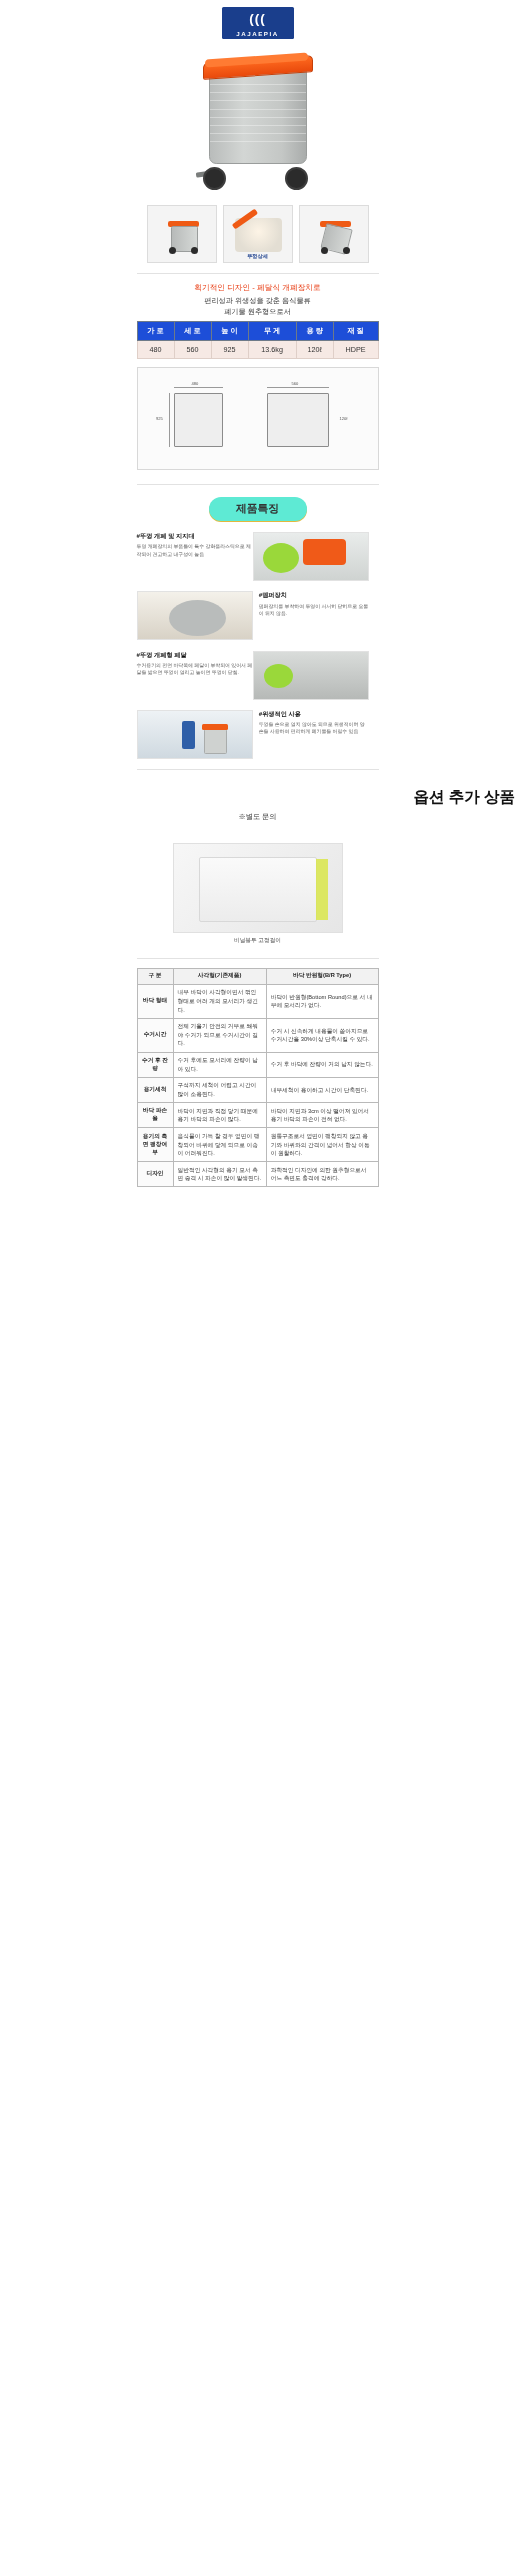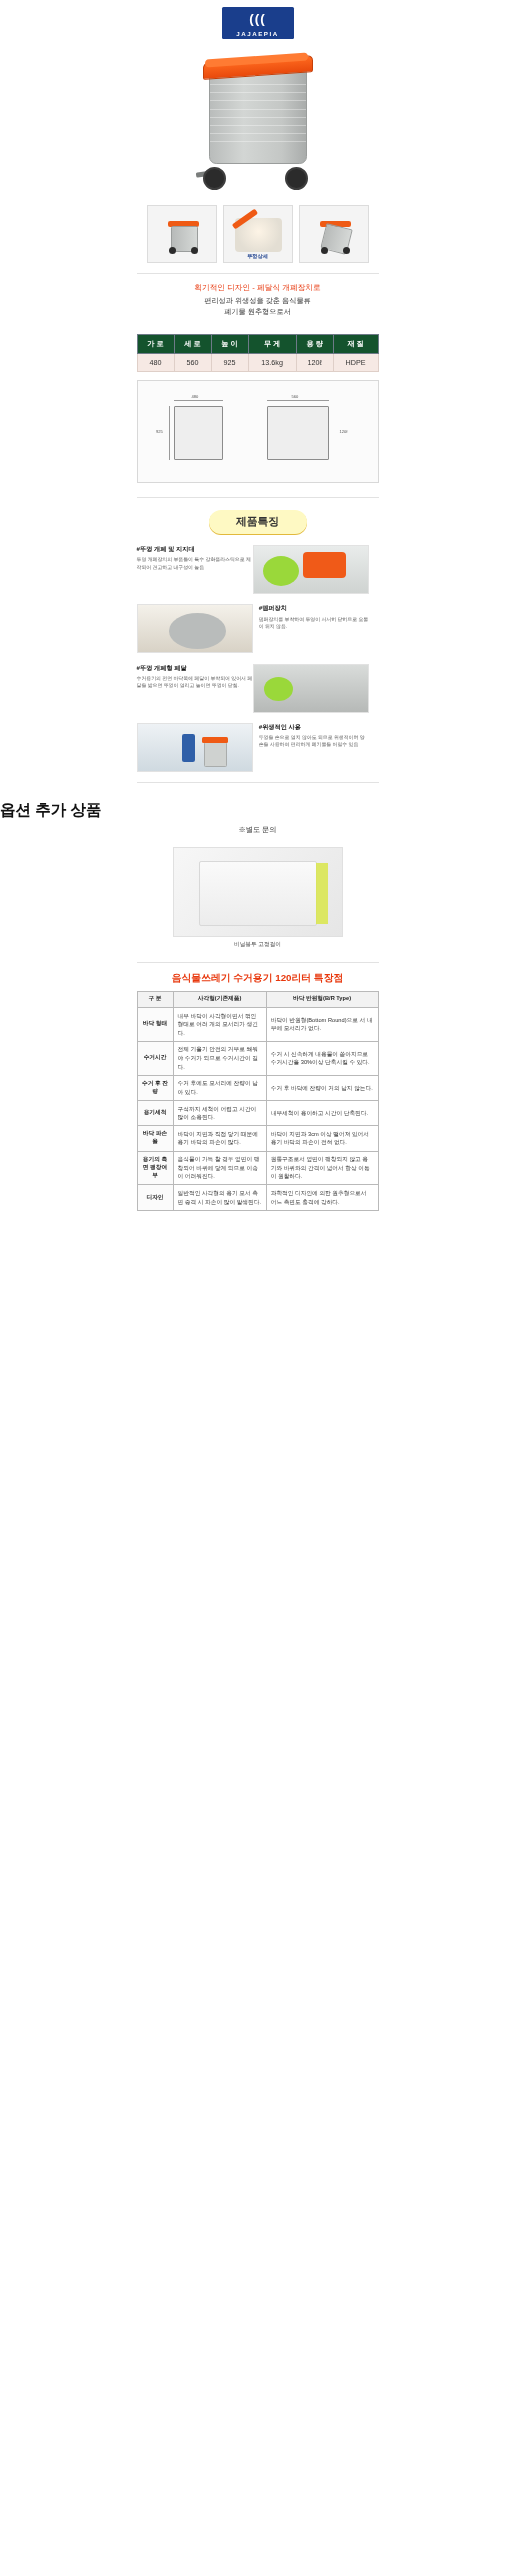--- a/index.html
+++ b/index.html
@@ -131,31 +131,31 @@
     text-align:center;
     font-size:18.5px; font-weight:bold; color:#111;
     margin:13.4px 0 6.2px 0; letter-spacing:-0.8px;
   }
   .sec-sub-red {
     text-align:center;
     color:#e8380d; font-size:7.7px; font-weight:normal; margin-bottom:2.1px;
   }
   .sec-sub {
     text-align:center; font-size:7.2px; color:#333; line-height:1.55;
-    margin-bottom:17px;
+    margin-bottom:4px;
   }
 
   
   .spec {
     width:242px; margin:0 auto 7.2px auto;
     border-collapse:collapse;
     font-size:7.2px;
   }
   .spec th {
-    background:#14532d; color:#fff; font-weight:bold;
+    background:#1d4ed8; color:#fff; font-weight:bold;
     padding:4.1px 0; border:0.5px solid #6e7a88; font-size:7.2px;
   }
   .spec td {
     background:#f6e9e4; color:#333; text-align:center;
     padding:4.1px 0; border:0.5px solid #dfcfc8;
   }
 
   
   .blueprint {
     width:242px; height:103px; margin:0 auto 14.4px auto;
@@ -168,21 +168,21 @@
   .bp-front { left:36px; top:25px; width:49px; height:54px; border-radius:1px; }
   .bp-side { left:129px; top:25px; width:62px; height:54px; border-radius:1px; }
   .bp-dim {
     position:absolute; font-size:4.1px; color:#555;
   }
   .bp-line { position:absolute; background:#9a9a9a; }
 
   
   .feature-banner {
     width:98px; height:24px; margin:12.4px auto 11.3px auto;
-    background:#fef9c3; border-radius:13.4px;
+    background:#5eead4; border-radius:13.4px;
     display:flex; align-items:center; justify-content:center;
     font-size:10.8px; font-weight:bold; color:#333;
     box-shadow:0 1px 0 #e2b93c;
   }
   .features {
     width:242px; margin:0 auto;
     position:relative;
   }
   .feat-row { display:flex; margin-bottom:10.3px; }
   .feat-text { width:116px; }
@@ -213,24 +213,24 @@
   .feat-img .bin-small-lid {
     position:absolute; width:26px; height:5.2px; background:#ef5a14; border-radius:1.5px;
   }
   .feat-img.photo1 { background:linear-gradient(180deg,#e9eceb,#cfd3d1); }
   .feat-img.photo2 { background:linear-gradient(180deg,#f4f1ea,#d8d2c6); }
   .feat-img.photo3 { background:linear-gradient(180deg,#d9dcda,#b6b9b7); }
   .feat-img.photo4 { background:linear-gradient(180deg,#eef2f5,#cfd9e0); }
 
   
   .opt-title {
-    text-align:left; font-size:15.5px; font-weight:bold; color:#111;
+    text-align:right; font-size:15.5px; font-weight:bold; color:#111;
     margin:17.5px 0 4.1px 0;
   }
-  .opt-sub { text-align:center; font-size:7.2px; color:#333; margin-bottom:12px; }
+  .opt-sub { text-align:center; font-size:7.2px; color:#333; margin-bottom:21px; }
   .opt-img {
     width:170px; height:90px; margin:0 auto 3.1px auto;
     border:0.5px solid #e0e0e0;
     background:linear-gradient(135deg,#f7f7f7,#e6e6e6);
     position:relative; overflow:hidden;
   }
   .opt-img .hook {
     position:absolute; left:25px; top:12.4px; width:118px; height:65px;
     border:1px solid #d8d8d8; border-radius:2.1px;
     background:linear-gradient(180deg,#fafafa,#ececec);
@@ -401,21 +401,20 @@
   <div class="opt-title">옵션 추가 상품</div>
   <div class="opt-sub">※별도 문의</div>
   <div class="opt-img">
     <div class="hook"></div>
     <div class="hook-green"></div>
   </div>
   <div class="opt-caption">비닐봉투 고정걸이</div>
 
   <div class="divider"></div>
 
-  <div class="cmp-title">음식물쓰레기 수거용기 120리터 특장점</div>
   <table class="cmp">
     <tbody>
         <tr>
       <th>구 분</th>
       <th>사각형(기존제품)</th>
       <th>바닥 반원형(B/R Type)</th>
     </tr>
     <tr>
       <td class="rowhead">바닥 형태</td>
       <td class="cell">내부 바닥이 사각형이면서 꺾인 형태로 여러 개의 모서리가 생긴다.</td>

